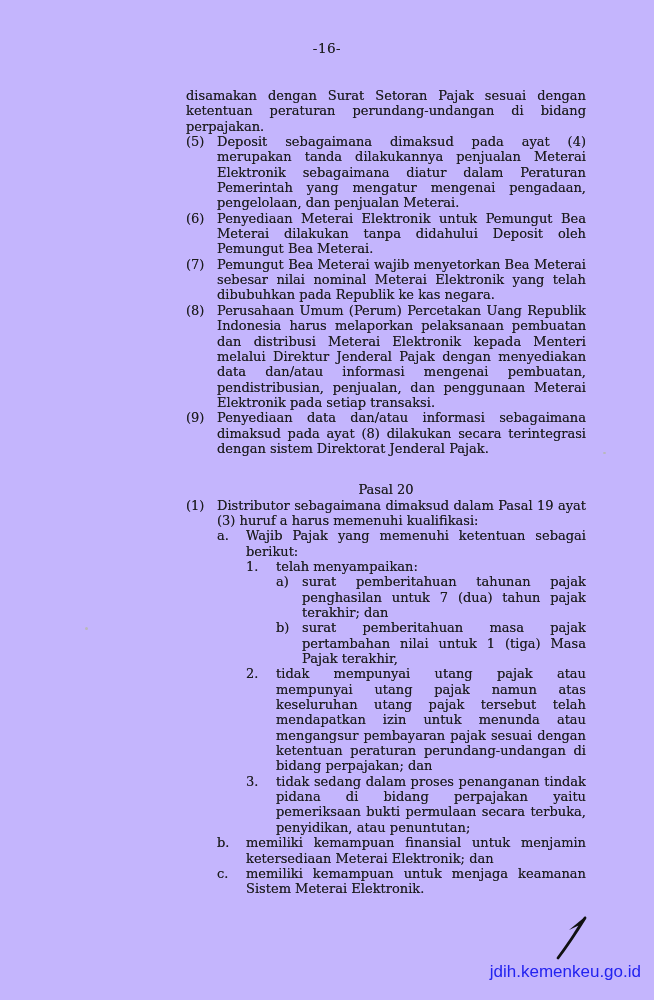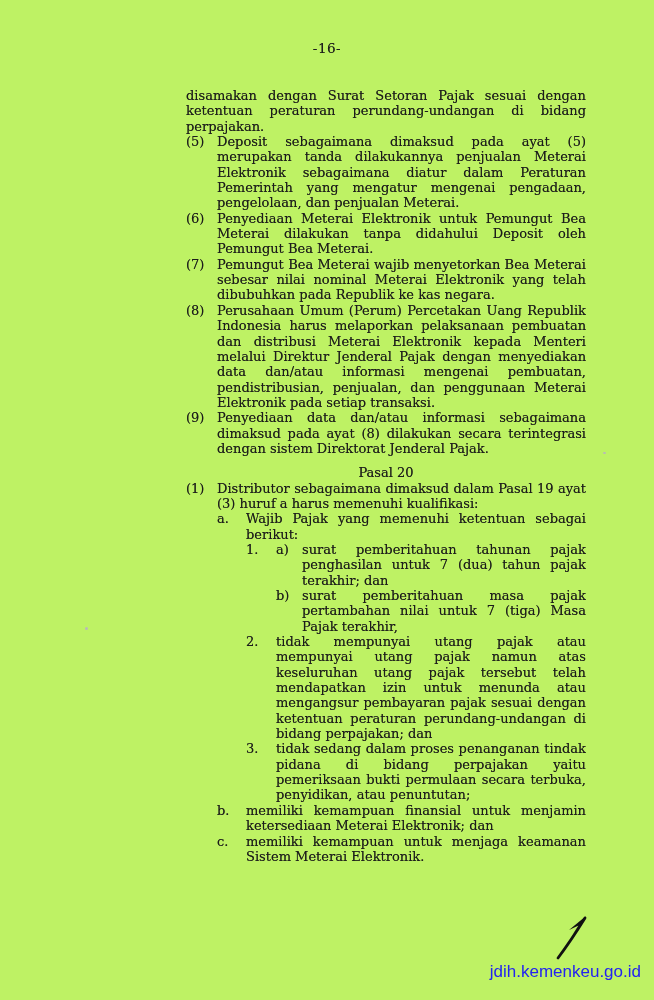--- a/index.html
+++ b/index.html
@@ -1,20 +1,20 @@
 <!DOCTYPE html>
 <html><head>
 <meta charset="utf-8">
 <style>
   html,body { margin:0; padding:0; background:#e8e8e8; }
   .page {
     position:relative;
     width:654px; height:1000px;
     margin:0 auto;
-    background:#bef264;
+    background:#c4b5fd;
     font-family:"DejaVu Serif", serif;
     color:#1c1c1c;
     overflow:hidden;
     text-shadow:0 0 0.4px rgba(0,0,0,0.55);
   }
   .page-number {
     position:absolute; top:40px; left:0; width:654px;
     text-align:center; font-size:13.5px; letter-spacing:0.5px;
   }
   .content {
@@ -24,21 +24,21 @@
   }
   .content p { margin:0; }
   .row { display:flex; align-items:flex-start; }
   .marker { flex:0 0 31px; text-align:left; }
   .marker-alpha  { flex:0 0 29px; }
   .marker-num2   { flex:0 0 30px; }
   .marker-paren  { flex:0 0 26px; }
   .rbody { flex:1 1 auto; min-width:0; text-align:justify; }
   .pasal-heading {
     text-align:center;
-    margin-top:9px;
+    margin-top:26px;
   }
   .closing-outdent { margin-left:-14px; }
   .signature {
     position:absolute; left:552px; top:910px;
     width:44px; height:52px;
   }
   .watermark {
     position:absolute; top:962px; right:13px;
     font-family:"Liberation Sans", sans-serif;
     font-size:17px; font-weight:500;
@@ -54,21 +54,21 @@
 <div class="page">
 
   <div class="page-number">-16-</div>
 
   <div class="content">
 
     <p>disamakan dengan Surat Setoran Pajak sesuai dengan ketentuan peraturan perundang-undangan di bidang perpajakan.</p>
 
     <div class="row">
       <span class="marker">(5)</span>
-      <div class="rbody">Deposit sebagaimana dimaksud pada ayat (5) merupakan tanda dilakukannya penjualan Meterai Elektronik sebagaimana diatur dalam Peraturan Pemerintah yang mengatur mengenai pengadaan, pengelolaan, dan penjualan Meterai.</div>
+      <div class="rbody">Deposit sebagaimana dimaksud pada ayat (4) merupakan tanda dilakukannya penjualan Meterai Elektronik sebagaimana diatur dalam Peraturan Pemerintah yang mengatur mengenai pengadaan, pengelolaan, dan penjualan Meterai.</div>
     </div>
 
     <div class="row">
       <span class="marker">(6)</span>
       <div class="rbody">Penyediaan Meterai Elektronik untuk Pemungut Bea Meterai dilakukan tanpa didahului Deposit oleh Pemungut Bea Meterai.</div>
     </div>
 
     <div class="row">
       <span class="marker">(7)</span>
       <div class="rbody">Pemungut Bea Meterai wajib menyetorkan Bea Meterai sebesar nilai nominal Meterai Elektronik yang telah dibubuhkan pada Republik ke kas negara.</div>
@@ -92,29 +92,30 @@
         <p>Distributor sebagaimana dimaksud dalam Pasal 19 ayat (3) huruf a harus memenuhi kualifikasi:</p>
 
         <div class="row">
           <span class="marker marker-alpha">a.</span>
           <div class="rbody">
             <p>Wajib Pajak yang memenuhi ketentuan sebagai berikut:</p>
 
             <div class="row">
               <span class="marker marker-num2">1.</span>
               <div class="rbody">
+                <p>telah menyampaikan:</p>
 
                 <div class="row">
                   <span class="marker marker-paren">a)</span>
                   <div class="rbody">surat pemberitahuan tahunan pajak penghasilan untuk 7 (dua) tahun pajak terakhir; dan</div>
                 </div>
 
                 <div class="row">
                   <span class="marker marker-paren">b)</span>
-                  <div class="rbody">surat pemberitahuan masa pajak pertambahan nilai untuk 7 (tiga) Masa Pajak terakhir,</div>
+                  <div class="rbody">surat pemberitahuan masa pajak pertambahan nilai untuk 1 (tiga) Masa Pajak terakhir,</div>
                 </div>
 
               </div>
             </div>
 
             <div class="row">
               <span class="marker marker-num2">2.</span>
               <div class="rbody">tidak mempunyai utang pajak atau mempunyai utang pajak namun atas keseluruhan utang pajak tersebut telah mendapatkan izin untuk menunda atau mengangsur pembayaran pajak sesuai dengan ketentuan peraturan perundang-undangan di bidang perpajakan; dan</div>
             </div>
 

